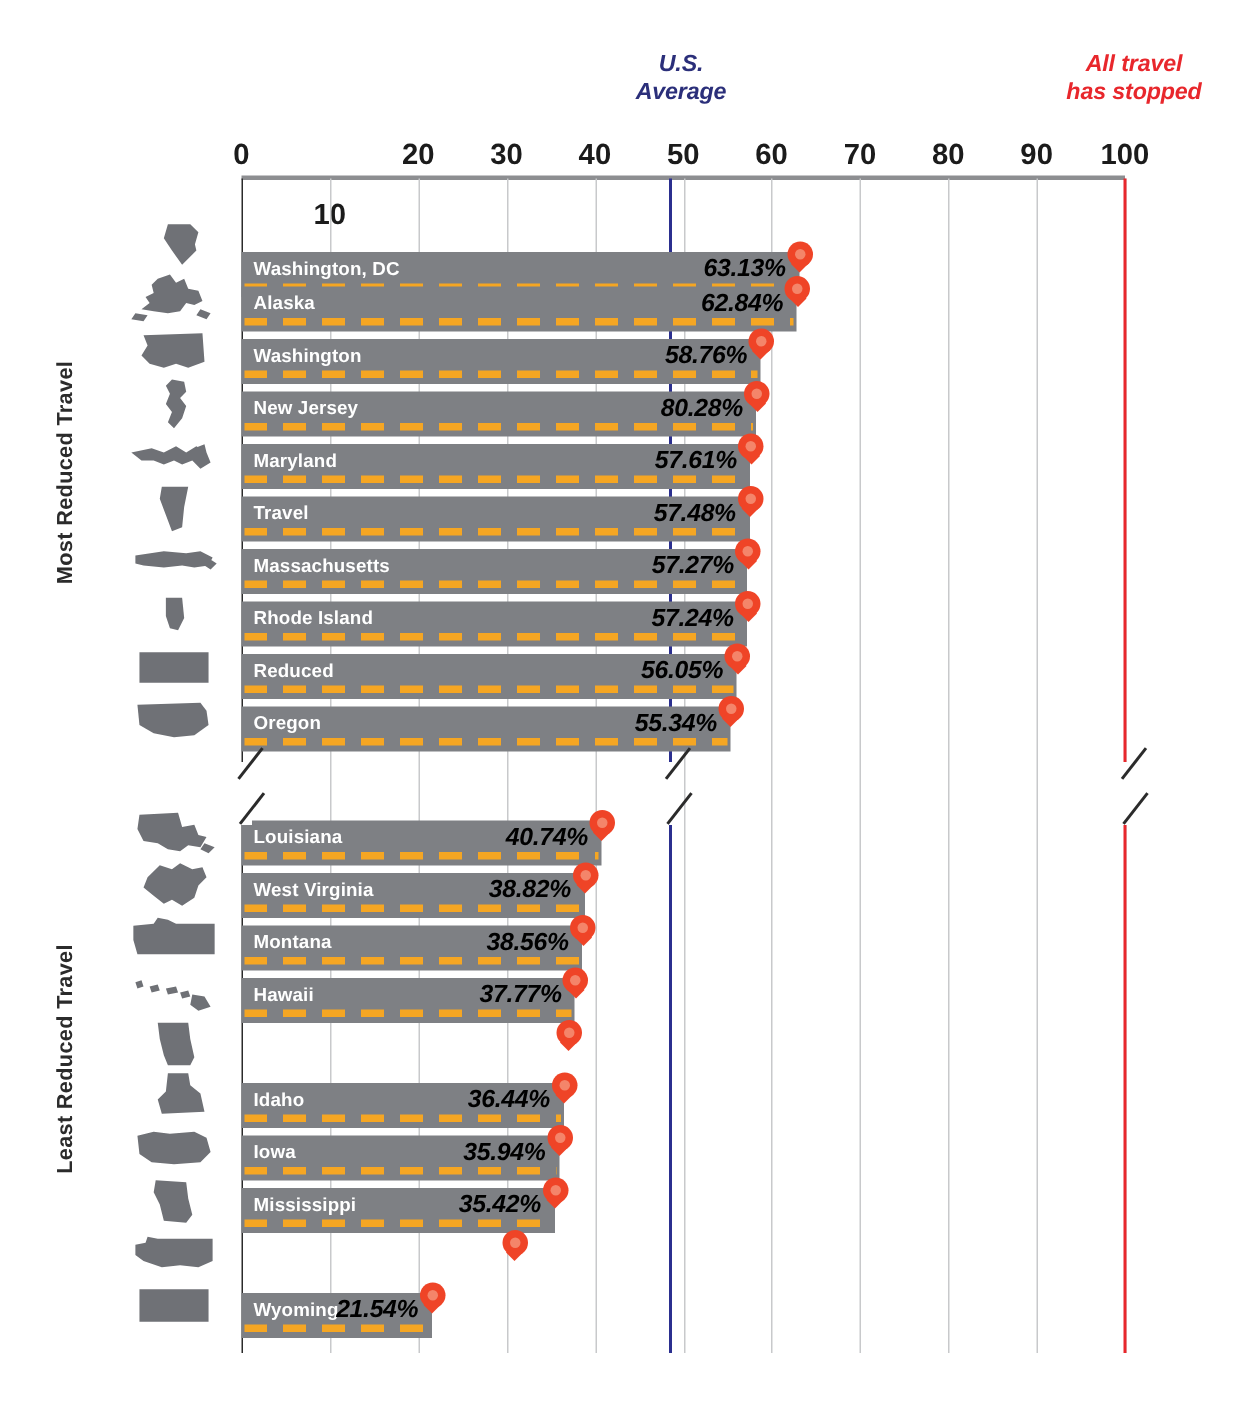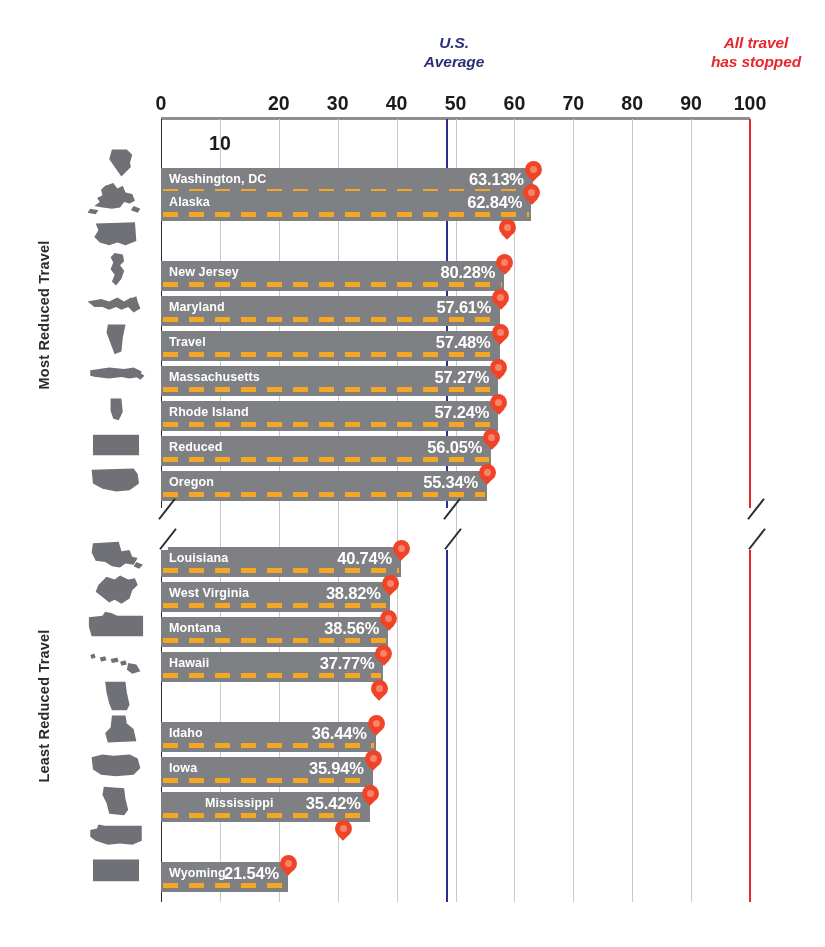--- a/index.html
+++ b/index.html
@@ -100,25 +100,26 @@
     color:#ffffff;
     font-size:12.5px;
     font-weight:bold;
     padding:4px 0 0 8px;
     white-space:nowrap;
     letter-spacing:0.1px;
   }
   .bar .value {
     position:absolute;
     right:9px; top:2px;
-    color:#ffffff;
+    color:#000000;
     font-size:16.5px;
     font-weight:bold;
     white-space:nowrap;
     letter-spacing:-0.2px;
+    font-style:italic;
   }
   
   .bar .road {
     position:absolute;
     left:2px; right:2px;
     bottom:4px;
     height:5px;
     background:repeating-linear-gradient(
       to right,
       #f5a623 0px, #f5a623 15px,
@@ -237,20 +238,25 @@
           <div class="value">62.84%</div>
           <div class="road"></div>
         </div>
         <div class="pin" style="left: 362.128px;">
           <span class="head"></span>
           <span class="tip"></span>
           <span class="dot"></span>
         </div>
       </div>
       <div class="row" style="top: 107px; width: 589px;">
+        <div class="bar" style="width: 346.096px;">
+          <div class="state-label">Washington</div>
+          <div class="value">58.76%</div>
+          <div class="road"></div>
+        </div>
         <div class="pin" style="left: 338.096px;">
           <span class="head"></span>
           <span class="tip"></span>
           <span class="dot"></span>
         </div>
       </div>
       <div class="row" style="top: 142px; width: 589px;">
         <div class="bar" style="width: 343.269px;">
           <div class="state-label">New Jersey</div>
           <div class="value">80.28%</div>
@@ -407,21 +413,21 @@
           <div class="value">35.94%</div>
           <div class="road"></div>
         </div>
         <div class="pin" style="left: 203.687px;">
           <span class="head"></span>
           <span class="tip"></span>
           <span class="dot"></span>
         </div>
       </div>
       <div class="row" style="top: 673px; width: 589px;">
-        <div class="bar" style="width: 208.624px; padding-left: 36px;">
+        <div class="bar" style="width: 208.624px;">
           <div class="state-label">Mississippi</div>
           <div class="value">35.42%</div>
           <div class="road"></div>
         </div>
         <div class="pin" style="left: 200.624px;">
           <span class="head"></span>
           <span class="tip"></span>
           <span class="dot"></span>
         </div>
       </div>

